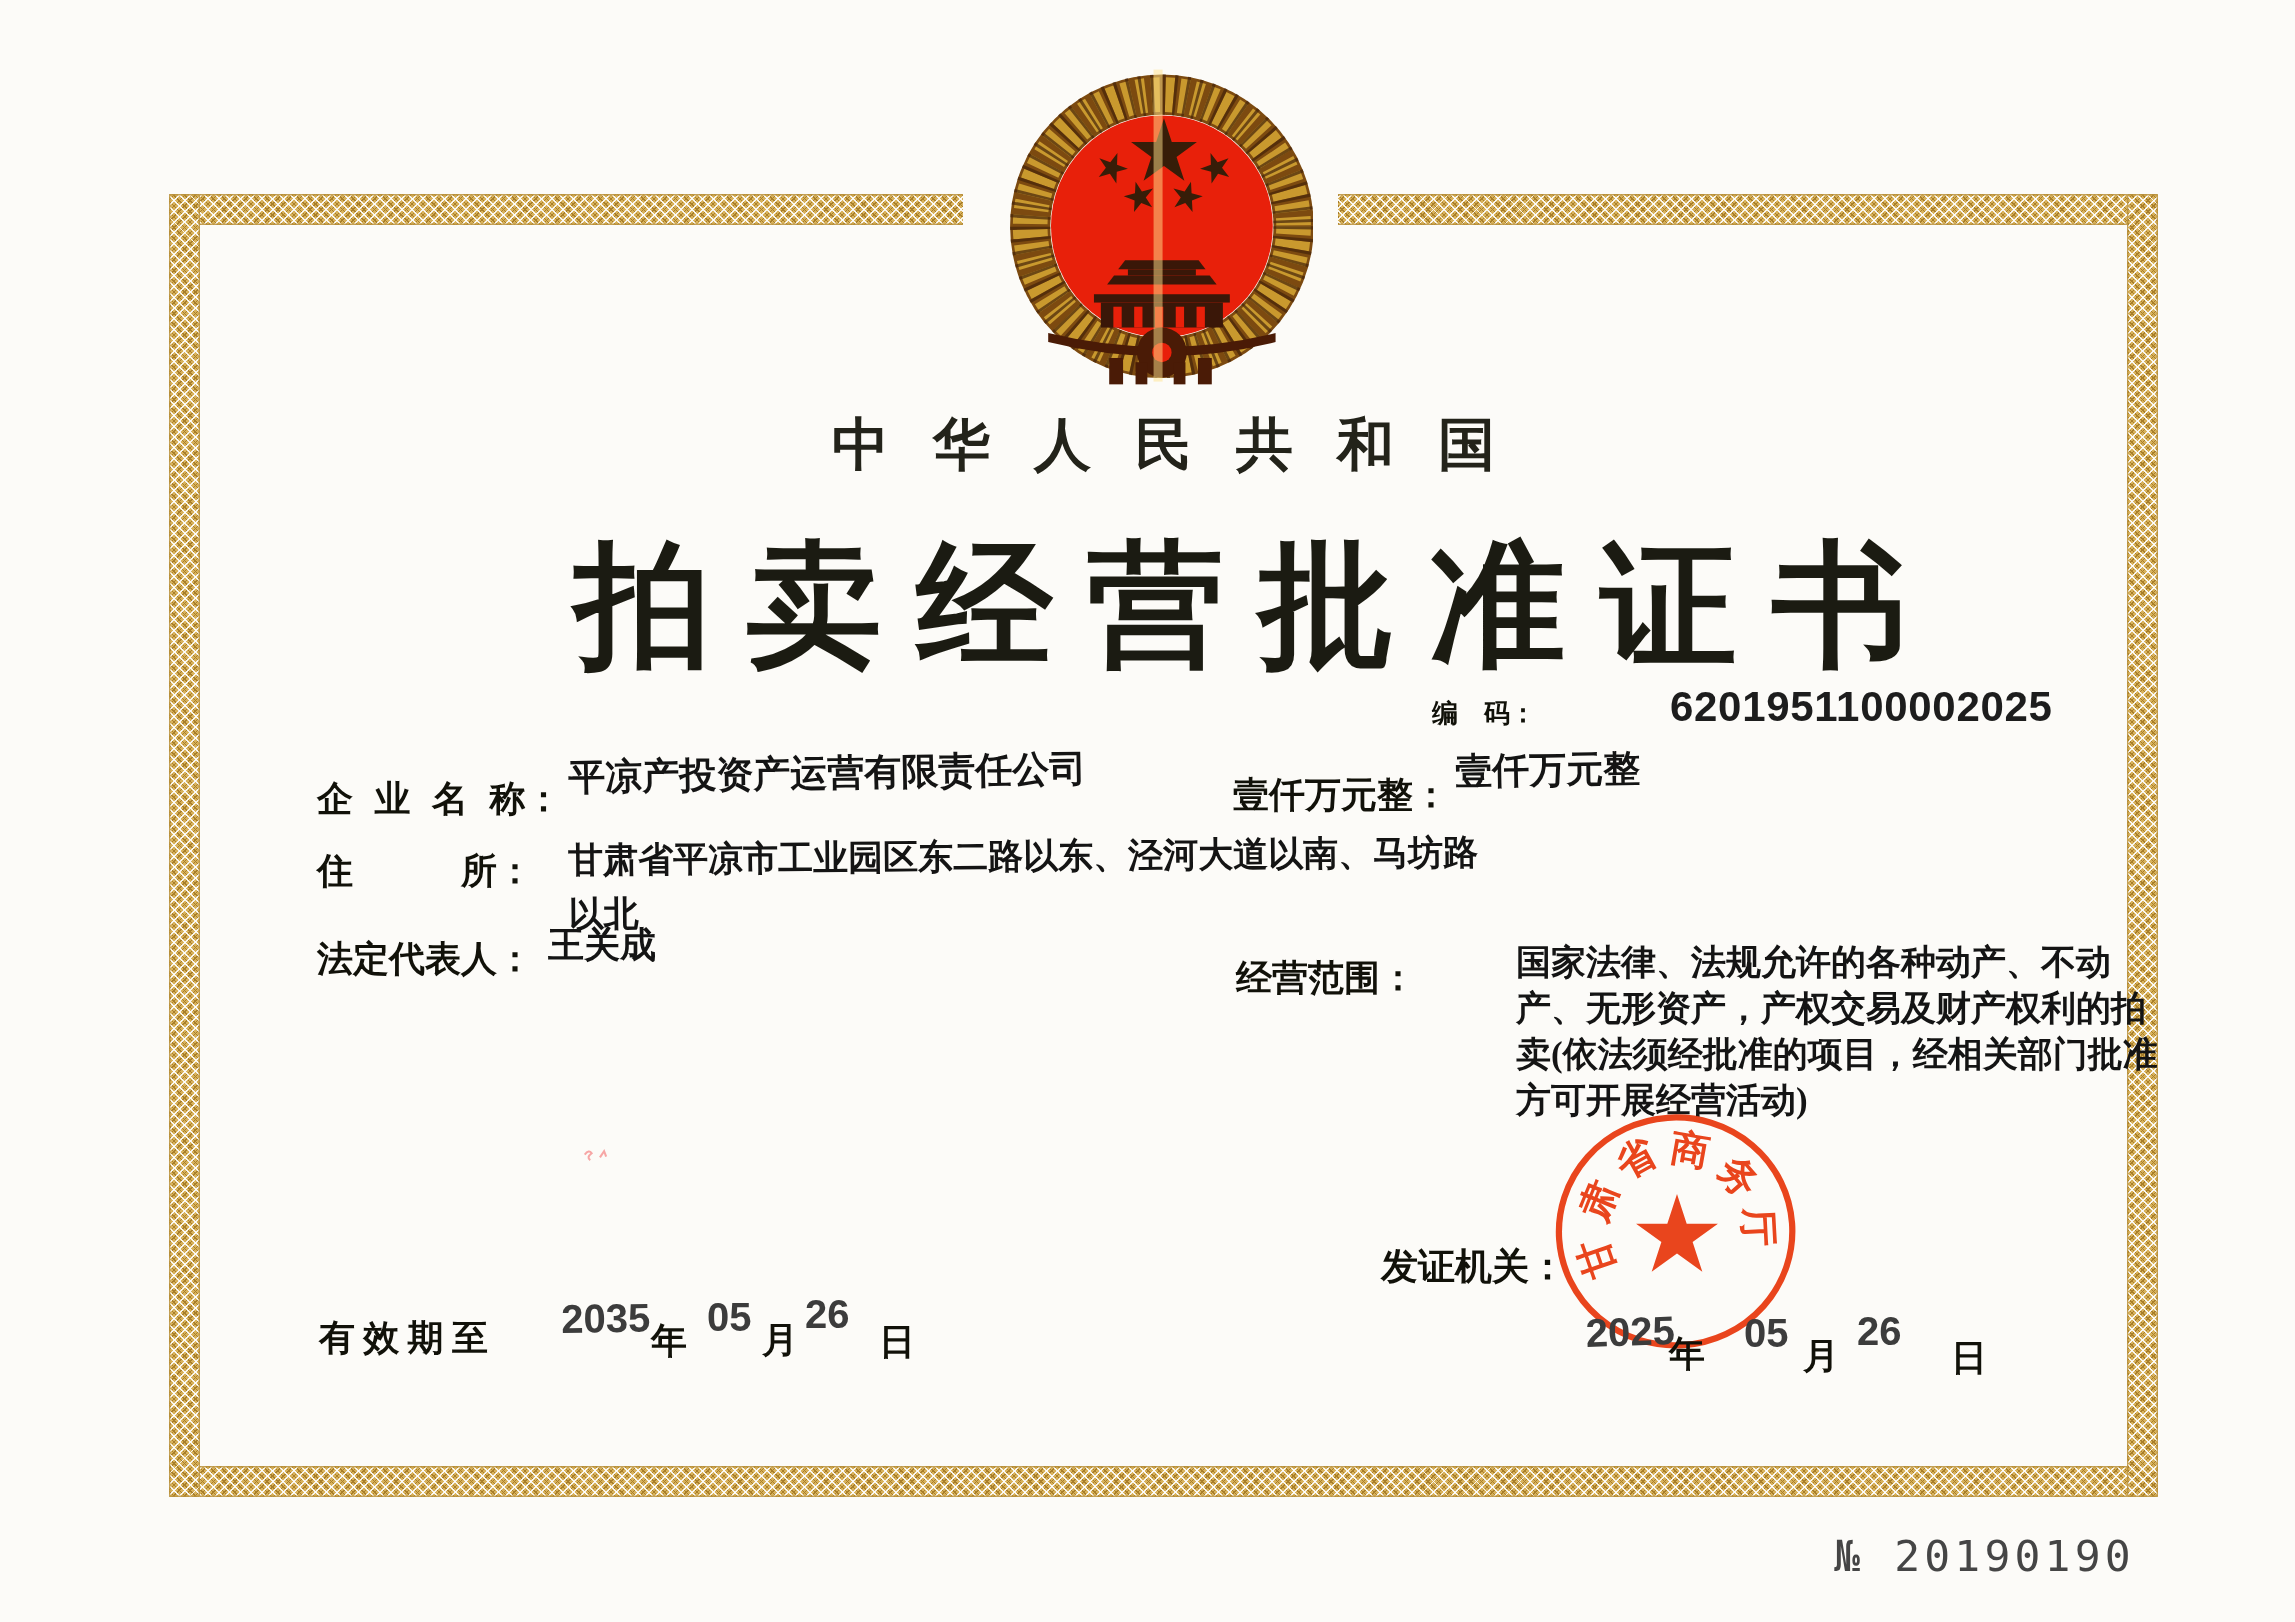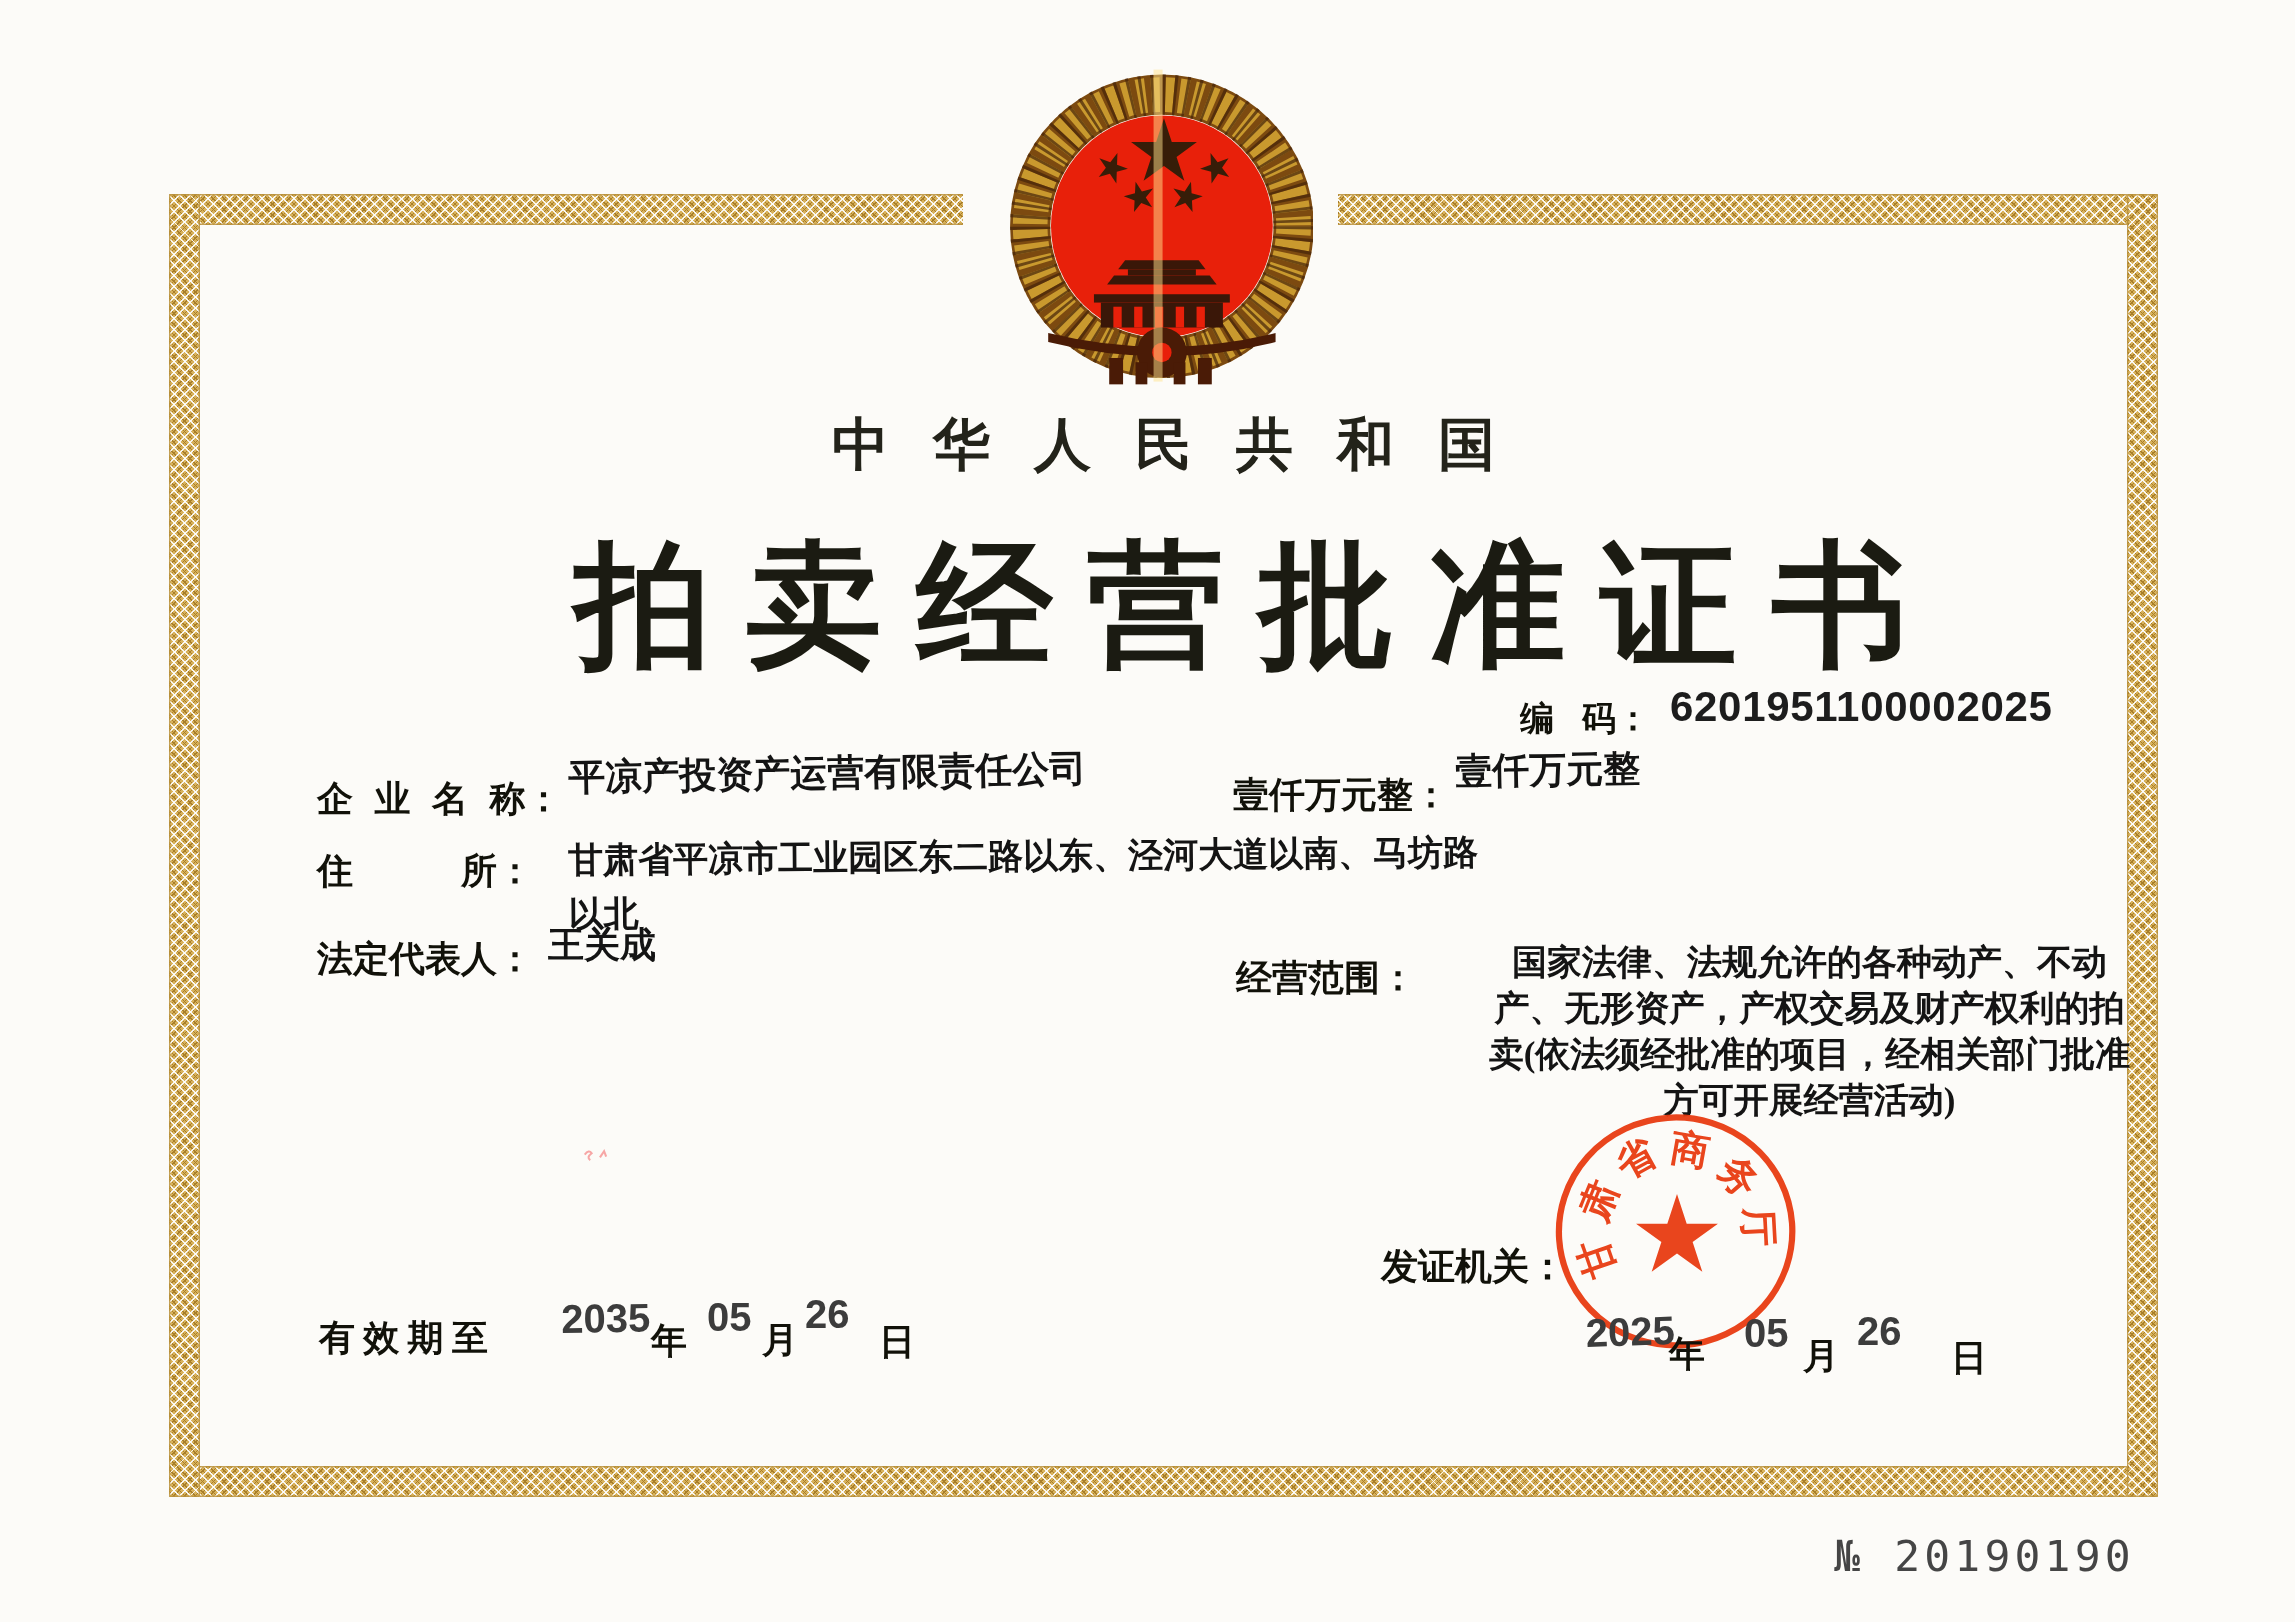--- a/index.html
+++ b/index.html
@@ -132,37 +132,37 @@
       <rect x="274" y="424" width="20" height="38"></rect>
     </g>
     <circle cx="222" cy="416" r="14" fill="#e8200a"></circle>
 
     <rect x="210" y="8" width="13" height="450" fill="rgba(255,228,140,0.5)"></rect>
   </svg>
 
   <div class="abs country-title">中华人民共和国</div>
   <div class="abs main-title">拍卖经营批准证书</div>
 
-  <div class="abs label ws26" style="left:1520px;top:700px;font-size:34px;">编 码：</div>
+  <div class="abs label ws26" style="left:1432px;top:700px;font-size:26px;">编 码：</div>
   <div class="abs code-value" style="left:1670px;top:686px;">6201951100002025</div>
 
   <div class="abs label ws16" style="left:317px;top:780px;">企 业 名 称：</div>
   <div class="abs value r-1" style="left:568px;top:758px;font-size:37px;">平凉产投资产运营有限责任公司</div>
 
   <div class="abs label" style="left:1233px;top:776px;">壹仟万元整：</div>
   <div class="abs value r-1" style="left:1455px;top:752px;font-size:37px;">壹仟万元整</div>
 
   <div class="abs label" style="left:317px;top:852px;">住　　　所：</div>
   <div class="abs value wrapval r-05" style="left:568px;top:834px;width:927px;font-size:35px;">甘肃省平凉市工业园区东二路以东、泾河大道以南、马坊路以北</div>
 
   <div class="abs label" style="left:317px;top:940px;">法定代表人：</div>
   <div class="abs value" style="left:548px;top:926px;">王关成</div>
 
   <div class="abs label" style="left:1236px;top:959px;text-align:center;">经营范围：</div>
-  <div class="abs value scopeval" style="left:1478px;top:940px;width:663px;text-align:center;">国家法律、法规允许的各种动产、不动产、无形资产，产权交易及财产权利的拍卖(依法须经批准的项目，经相关部门批准方可开展经营活动)</div>
+  <div class="abs value scopeval" style="left:1516px;top:940px;width:663px;">国家法律、法规允许的各种动产、不动产、无形资产，产权交易及财产权利的拍卖(依法须经批准的项目，经相关部门批准方可开展经营活动)</div>
 
   <div class="abs" style="left:582px;top:1142px;width:29px;height:28px;">
     <svg width="29" height="28" viewBox="0 0 42 40">
       <path d="M4,18 q6,-8 10,-2 q-8,6 -2,10 M26,22 l6,-9 l3,8" fill="none" stroke="rgba(242,96,96,0.55)" stroke-width="3"></path>
     </svg>
   </div>
 
   <div class="abs label" style="left:1381px;top:1247px;font-size:37px;">发证机关：</div>
 
   <svg class="abs" style="left:1538px;top:1105px;opacity:0.93;" width="278" height="264" viewBox="0 0 400 380">

